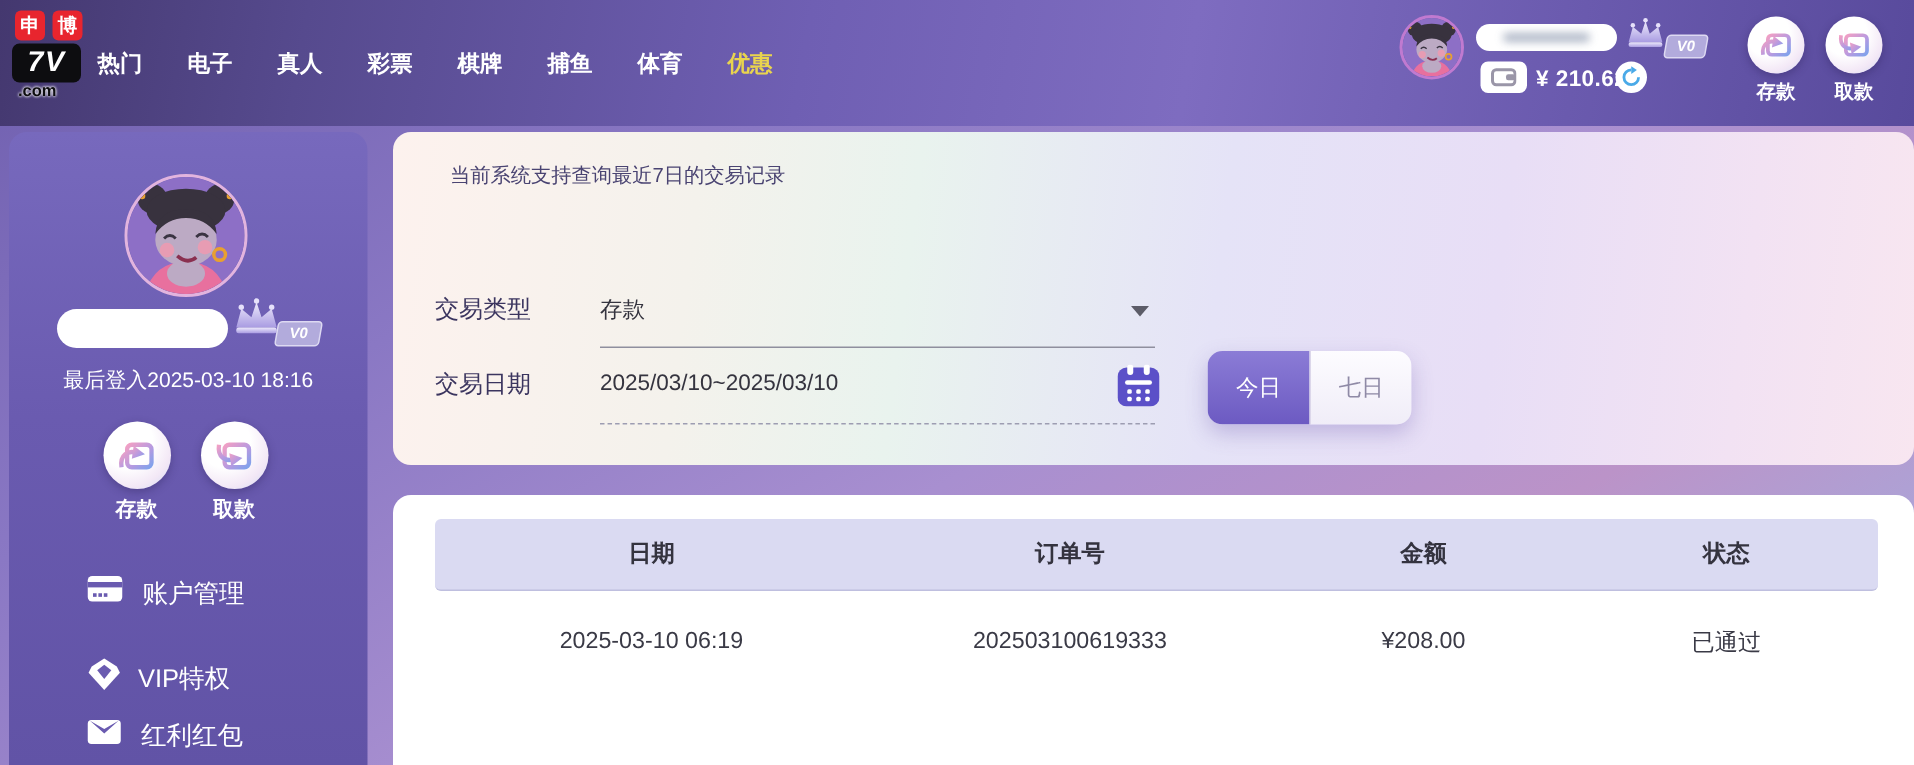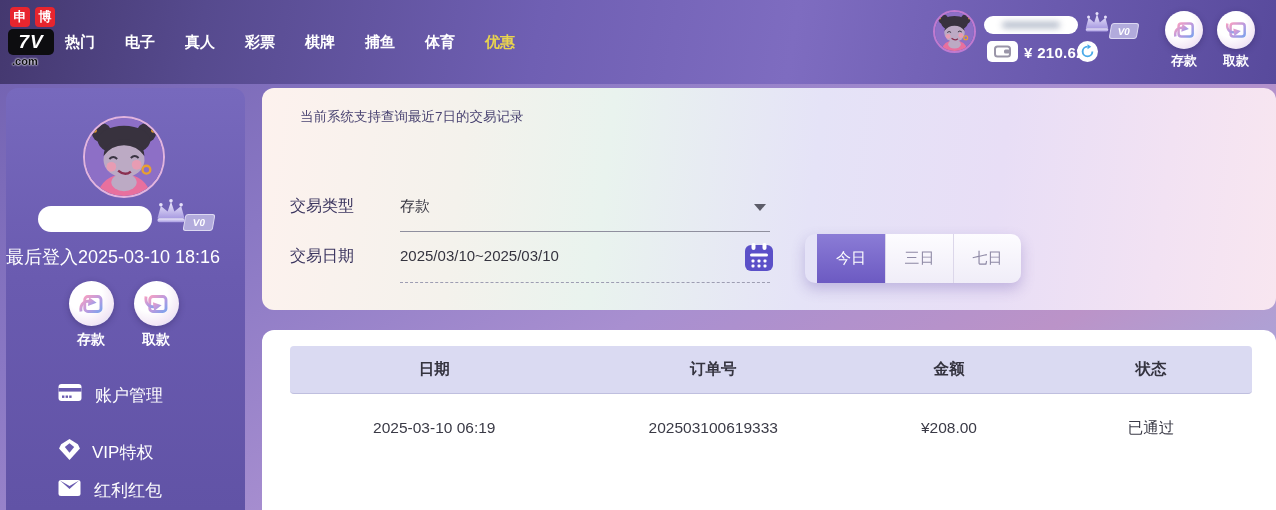--- a/index.html
+++ b/index.html
@@ -44,21 +44,21 @@
   .act-dep { left:1162px; } .act-wd { left:1214px; }
 
   
   .sidebar { position:absolute; left:6px; top:88px; width:239px; height:422px; border-radius:12px 12px 0 0;
              background:linear-gradient(180deg,#7769bd 0%,#6a5bb0 45%,#6153a6 100%); }
   .sb-avatar { position:absolute; left:77px; top:28px; width:82px; height:82px; border-radius:50%;
                border:2px solid #e2b4de; overflow:hidden; }
   .sb-name { position:absolute; left:32px; top:118px; width:114px; height:26px; background:#fff; border-radius:13px; }
   .sb-crown { position:absolute; left:147px; top:110px; }
   .sb-vip { left:178px; top:126px; width:30px; height:17px; }
-  .sb-login { position:absolute; left:0; top:157px; width:100%; text-align:left; color:#fff; font-size:18px; }
+  .sb-login { position:absolute; left:0; top:157px; width:100%; text-align:center; color:#fff; font-size:14px; }
   .sb-action { position:absolute; top:193px; width:60px; text-align:center; cursor:pointer; }
   .sb-action .circ { width:45px; height:45px; margin:0 auto; border-radius:50%;
                      background:radial-gradient(circle at 35% 30%,#ffffff 40%,#f3e8f6 70%,#cfd8f2 100%);
                      display:flex; align-items:center; justify-content:center; box-shadow:0 2px 6px rgba(40,30,80,.35); }
   .sb-action .lab { margin-top:5px; color:#fff; font-size:14px; font-weight:bold; }
   .sb-dep { left:55px; } .sb-wd { left:120px; }
   .sb-item { position:absolute; left:52px; height:28px; display:flex; align-items:center; gap:13px;
              color:#fff; font-size:17px; cursor:pointer; }
   .sb-item-0 { top:293px; } .sb-item-1 { top:350px;gap:11px; } .sb-item-2 { top:388px; }
 
@@ -71,21 +71,21 @@
   .f-label { position:absolute; left:28px; font-size:16px; color:#3b355f; }
   .f-value { position:absolute; left:138px; font-size:15px; color:#35343f; }
   .lbl-type { top:108px; } .val-type { top:109px; cursor:pointer; }
   .lbl-date { top:158px; } .val-date { top:159px; cursor:pointer; }
   .chevron { position:absolute; left:492px; top:116px; width:0; height:0; cursor:pointer;
              border-left:6px solid transparent; border-right:6px solid transparent; border-top:7px solid #5c5c68; }
   .line1 { position:absolute; left:138px; top:143px; width:370px; border-top:1px solid #8f8f9e; }
   .line2 { position:absolute; left:138px; top:194px; width:370px; border-top:1px dashed #9d9db2; }
   .cal { position:absolute; left:483px; top:155px; width:28px; height:28px; cursor:pointer; }
   .segment { position:absolute; left:543px; top:146px; display:flex; border-radius:10px; overflow:hidden;
-             box-shadow:0 6px 14px rgba(100,80,170,.30);padding-left:12px; }
+             box-shadow:0 6px 14px rgba(100,80,170,.30); }
   .seg-btn { width:68px; height:49px; display:flex; align-items:center; justify-content:center;
              font-size:15px; color:#8f8aa6; cursor:pointer;
              background:linear-gradient(180deg,#fdfcff,#f0edf8); border-left:1px solid #dcd7ea; }
   .seg-btn:first-child { border-left:none; }
   .seg-btn.active { background:linear-gradient(180deg,#8b7cd6,#6c5ac2); color:#fff; }
 
   
   .table-panel { position:absolute; left:262px; top:330px; width:1014px; height:180px;
                  background:#ffffff; border-radius:12px 12px 0 0; }
   .thead { position:absolute; left:28px; top:16px; width:962px; height:48px; background:#dadaf2;
@@ -309,21 +309,20 @@
         <rect x="18.5" y="16.5" width="3" height="3" rx="1" fill="#ffffff"></rect>
         <rect x="6.5" y="21.5" width="3" height="3" rx="1" fill="#ffffff"></rect>
         <rect x="12.5" y="21.5" width="3" height="3" rx="1" fill="#ffffff"></rect>
         <rect x="18.5" y="21.5" width="3" height="3" rx="1" fill="#ffffff"></rect>
       </svg>
     </span>
     <div class="line2"></div>
 
     <div class="segment">
       <div class="seg-btn active">今日</div>
-      <div class="seg-btn">三日</div>
       <div class="seg-btn">七日</div>
     </div>
   </section>
 
   <section class="table-panel">
     <div class="thead">
       <div class="cell c0">日期</div>
       <div class="cell c1">订单号</div>
       <div class="cell c2">金额</div>
       <div class="cell c3">状态</div>

